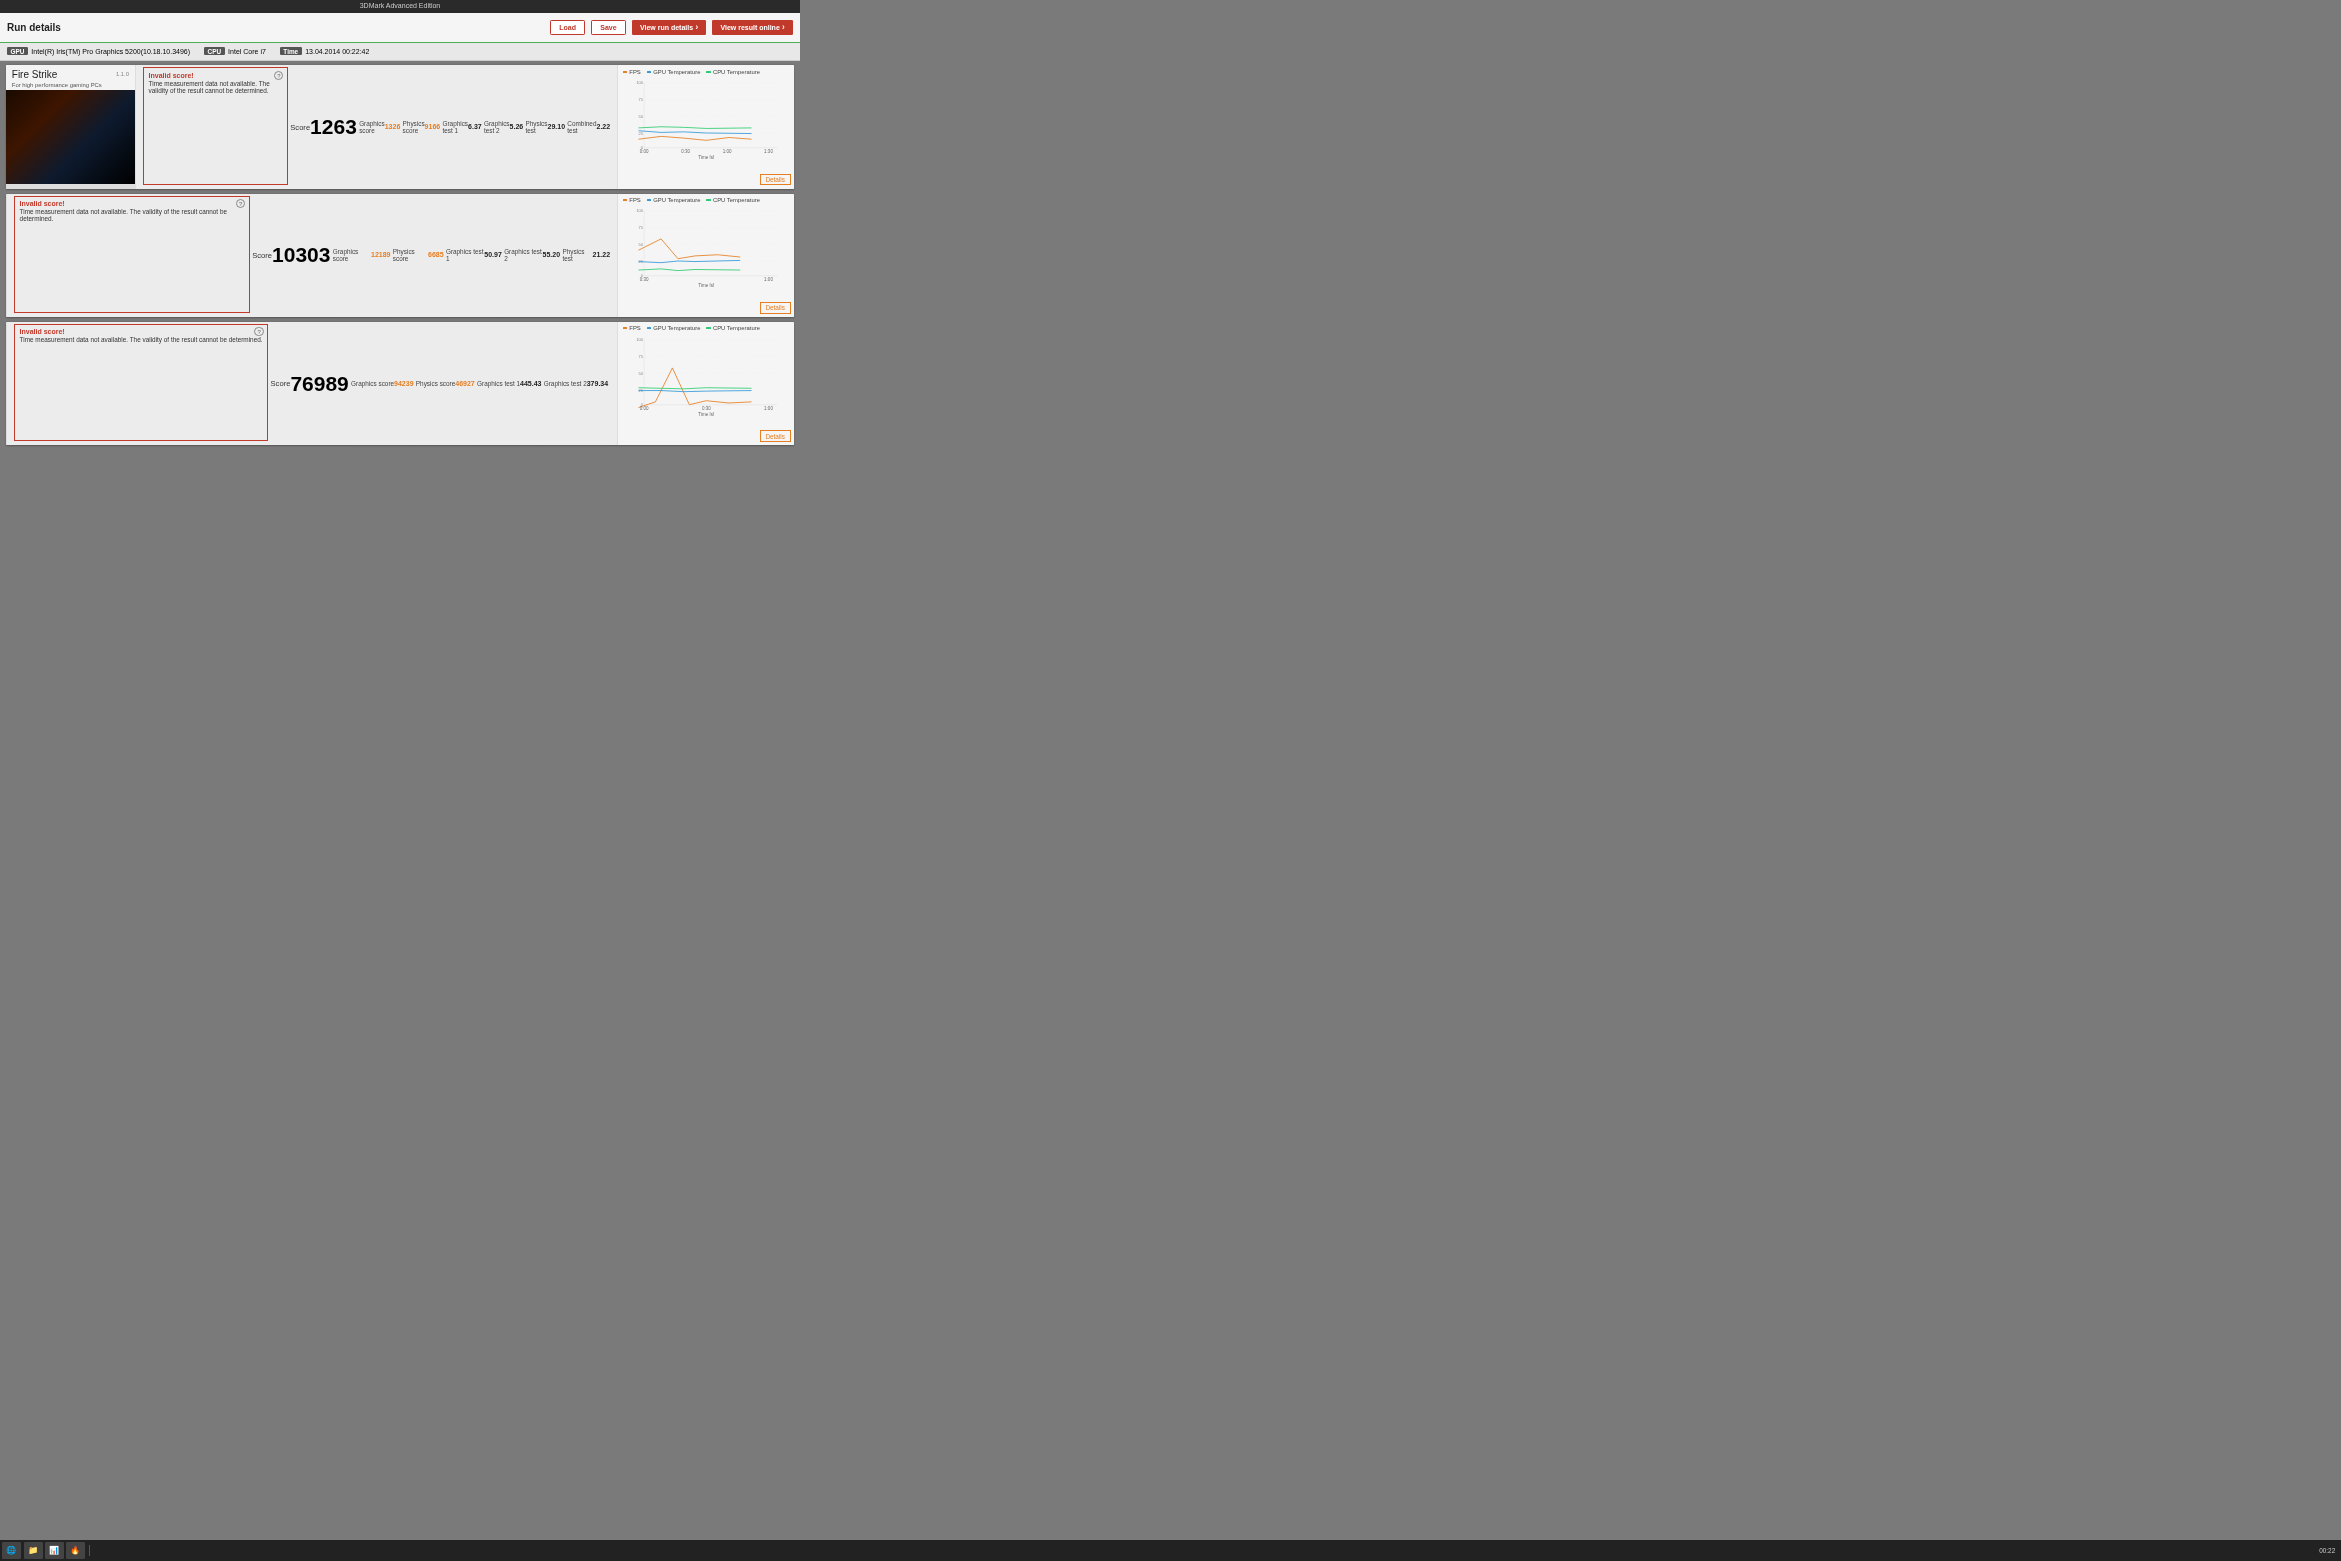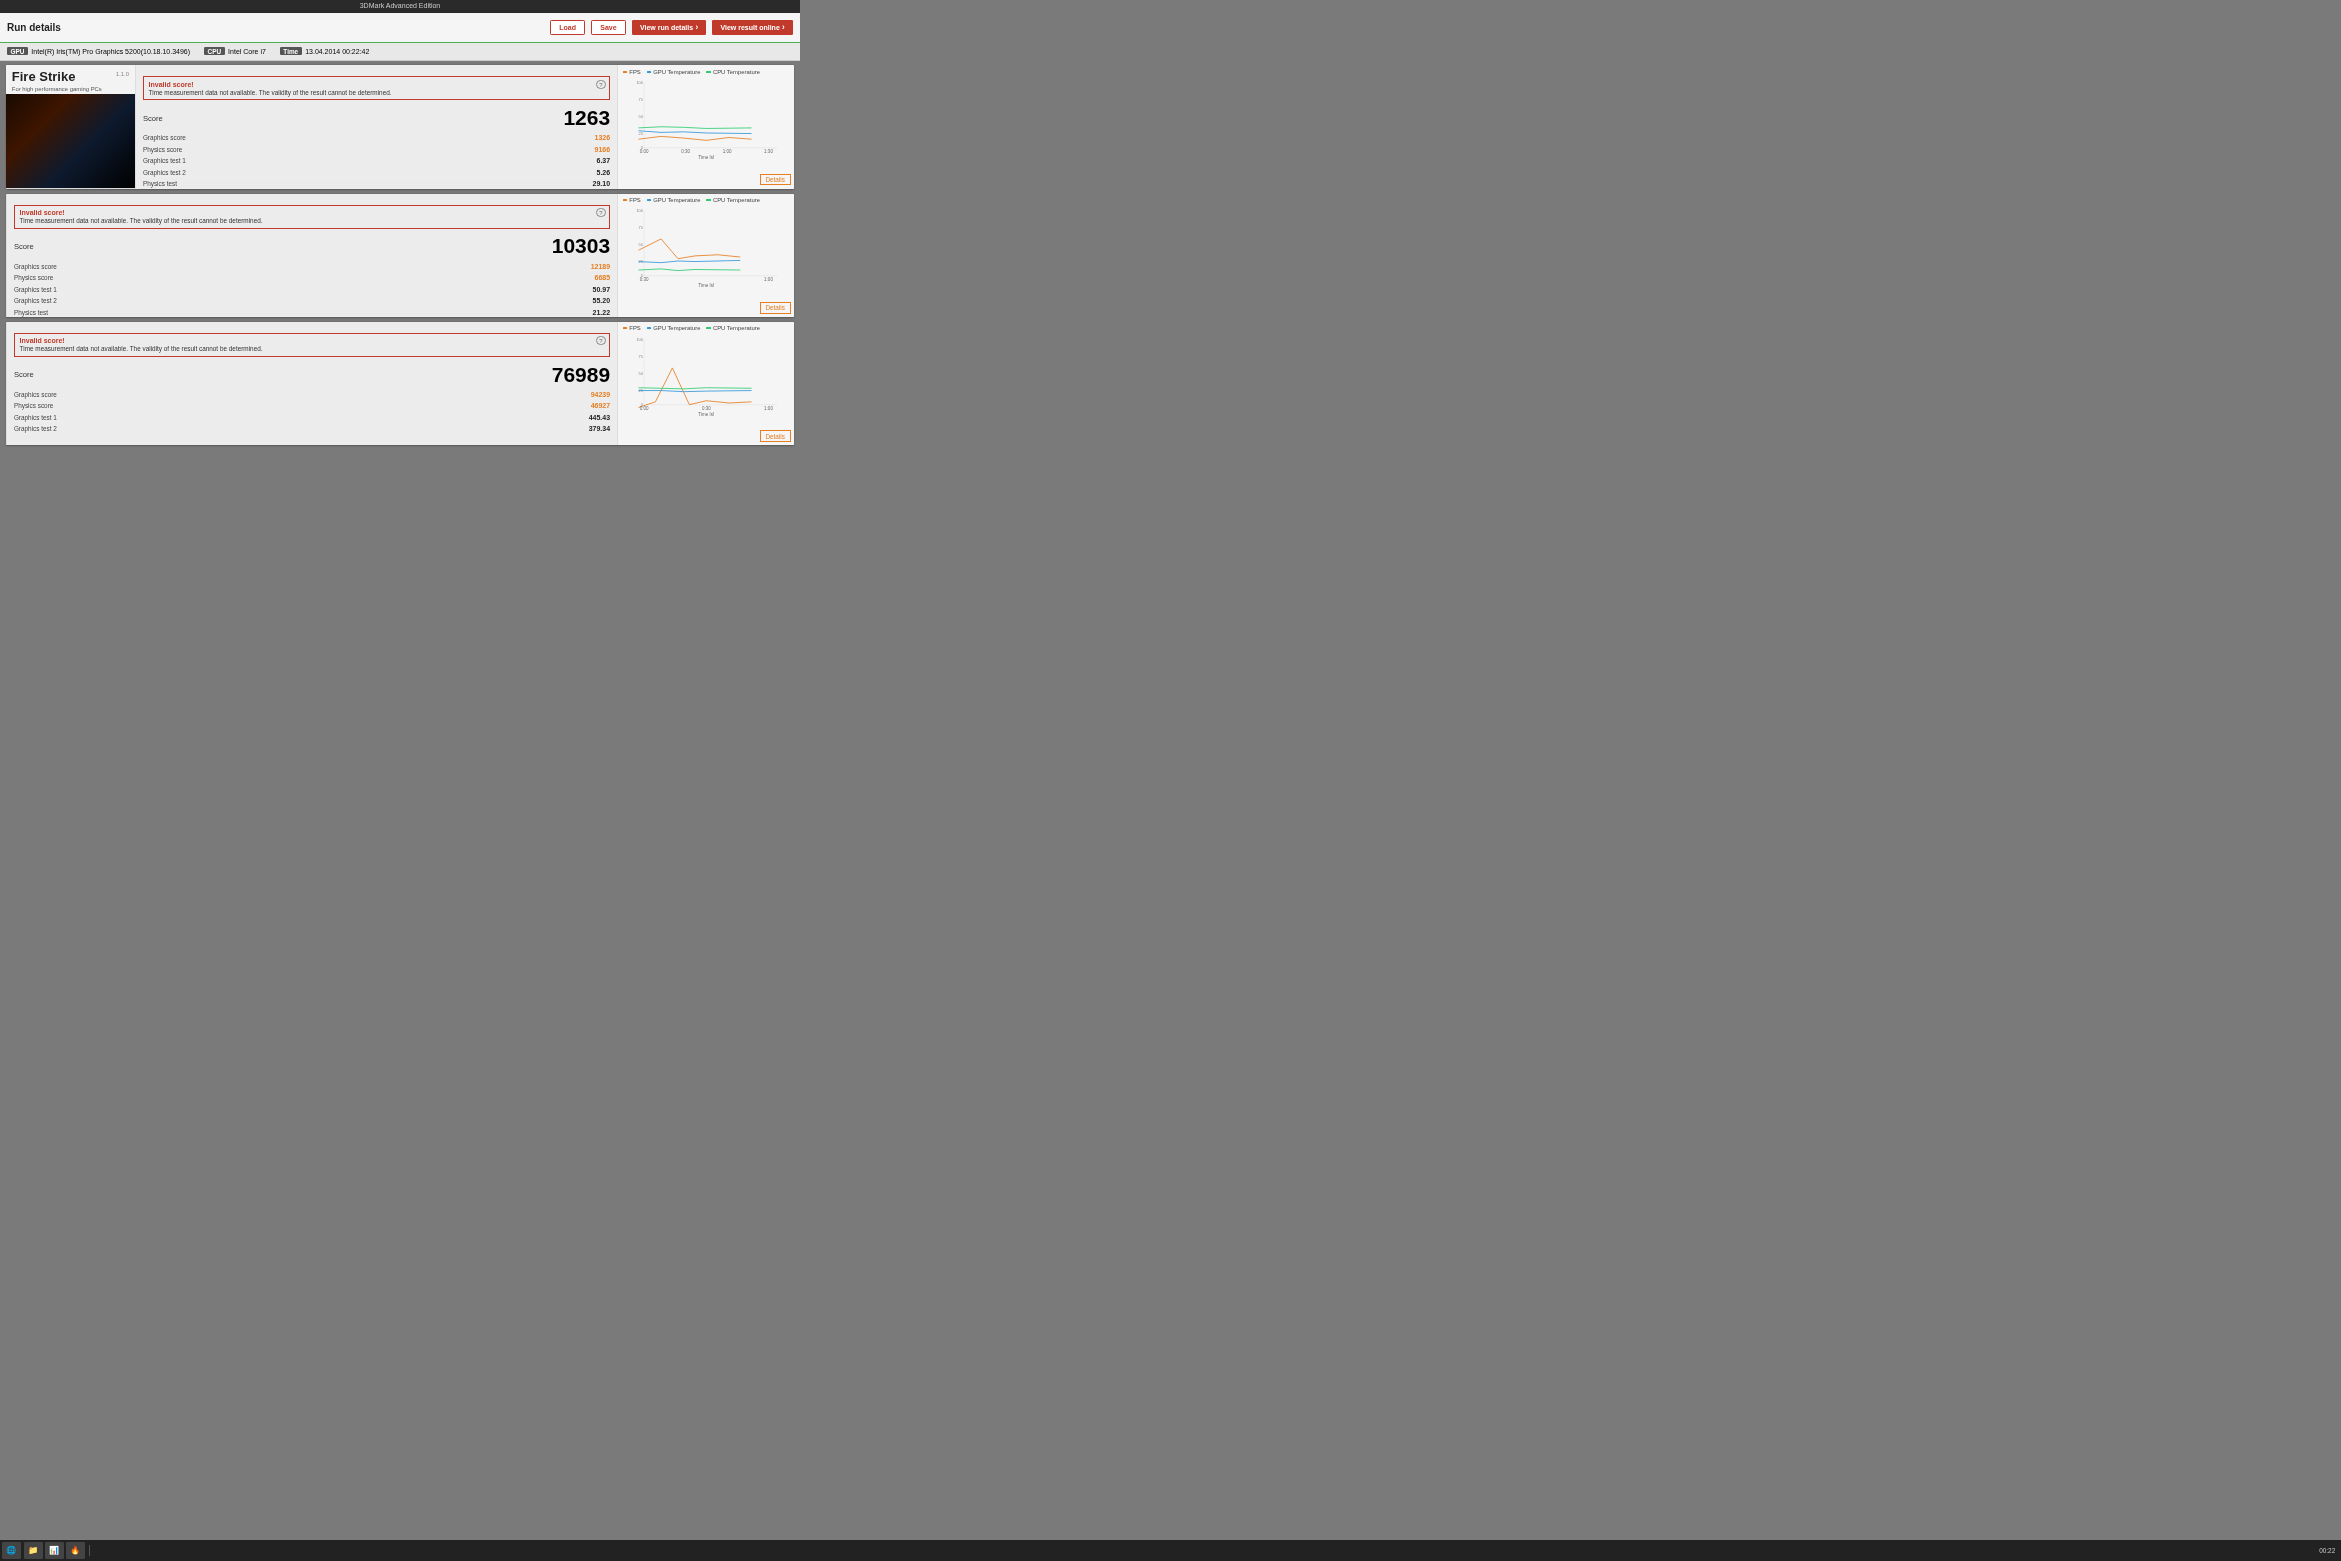--- a/index.html
+++ b/index.html
@@ -110,22 +110,22 @@
       width: 129px;
       flex-shrink: 0;
       position: relative;
       background: #ddd;
     }
     .bench-left-header {
       padding: 3.5px 5.9px 1.2px;
       background: rgba(245,245,245,0.9);
     }
     .bench-name {
-      font-size: 13px;
-      font-weight: bold;
+      font-size: 10px;
+      font-weight: normal;
       color: #222;
       margin-top: 36px;
     }
     .bench-version {
       font-size: 5.9px;
       color: #888;
       float: right;
       margin-top: 2.3px;
     }
     .bench-desc {
@@ -150,25 +150,25 @@
     .img-cloud-gate {
       background: linear-gradient(135deg, #8b7355 0%, #c4a46b 30%, #87ceeb 70%, #4a90c4 100%);
     }
     .img-ice-storm {
       background: linear-gradient(135deg, #87ceeb 0%, #b0d4f1 30%, #fff 50%, #add8e6 70%, #5b8fb9 100%);
     }
 
     
     .bench-middle {
       flex: 1;
-      padding: 11px 7px;
+      padding: 2px 7px;
       border-left: 0.6px solid #ddd;
       border-right: 0.6px solid #ddd;
       display: flex;
-      flex-direction: column;
+      flex-direction: row;
       gap: 2.3px;
     }
     .invalid-score-box {
       border: 0.9px solid #c0392b;
       padding: 3.5px 4.7px;
       margin-bottom: 2.3px;
       position: relative;
     }
     .invalid-score-title {
       color: #c0392b;

